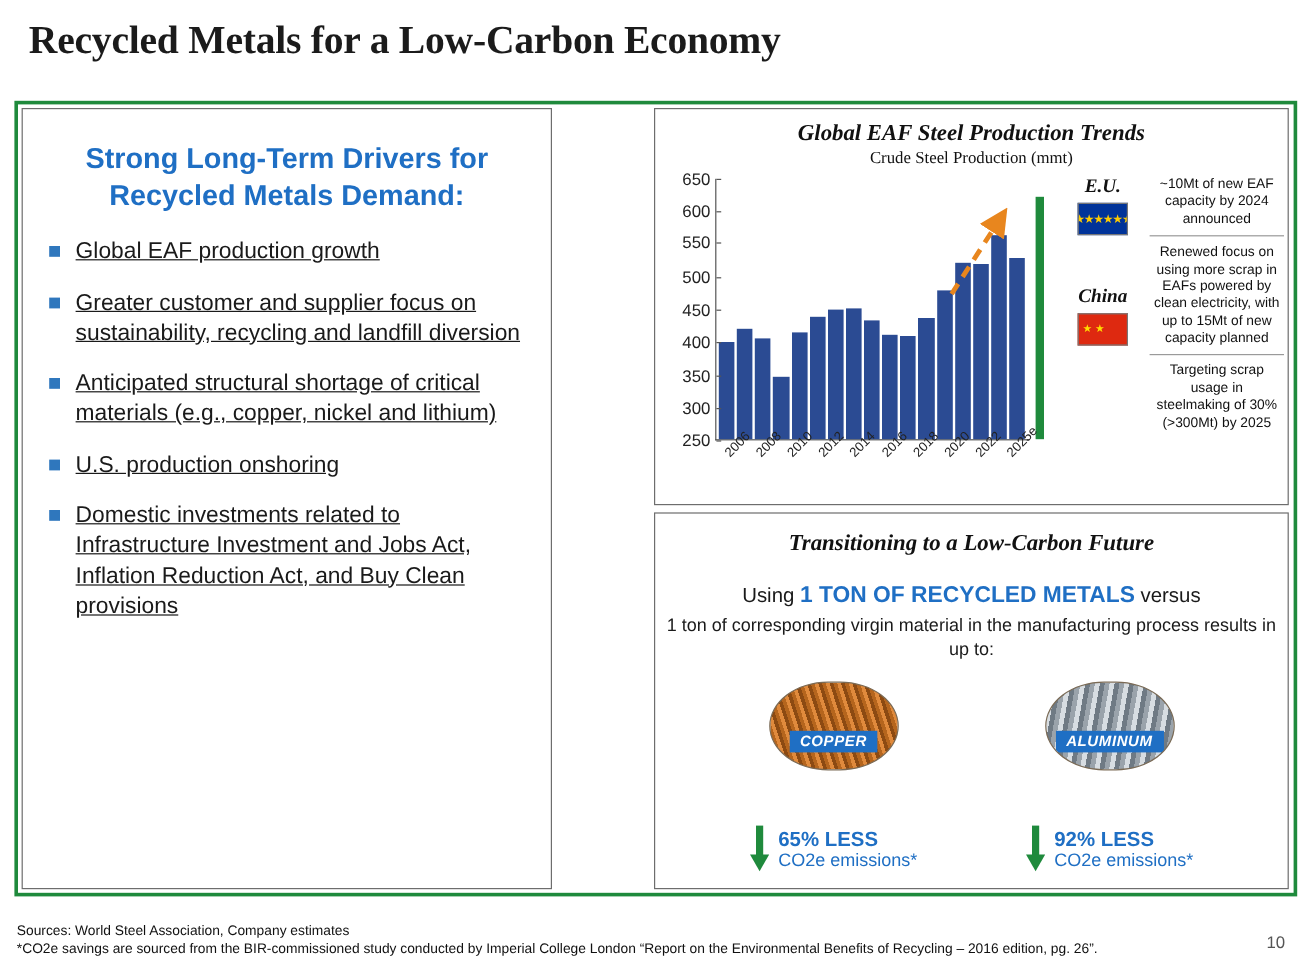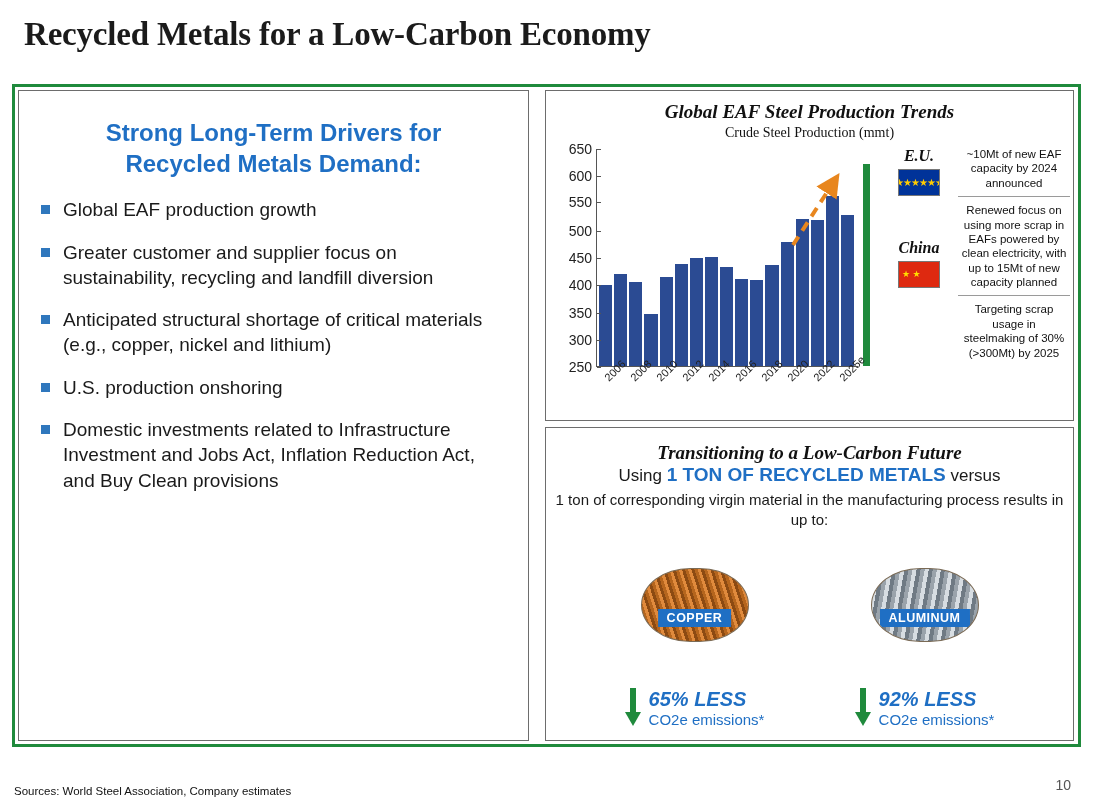--- a/index.html
+++ b/index.html
@@ -80,21 +80,21 @@
     left: 12px; top: 84px;
     width: 1069px; height: 663px;
     border: 3px solid #1f8a3c;
     box-sizing: border-box;
   }
 
   
   .left-panel {
     position: absolute;
     left: 18px; top: 90px;
-    width: 511px; height: 651px;
+    width: 442px; height: 651px;
     border: 1.5px solid #6d6d6d;
     box-sizing: border-box;
     background: #ffffff;
     padding: 18px 18px 10px 18px;
   }
   .left-heading {
     color: #1f6fc4;
     font-size: 24px;
     font-weight: bold;
     text-align: center;
@@ -106,20 +106,21 @@
     margin: 0;
     padding: 0;
   }
   ul.bullets li {
     position: relative;
     padding-left: 26px;
     margin-bottom: 17px;
     font-size: 19px;
     line-height: 1.33;
     color: #1a1a1a;
+    text-decoration: underline;
   }
   ul.bullets li::before {
     content: "";
     position: absolute;
     left: 4px; top: 8px;
     width: 9px; height: 9px;
     background: #2f77bd;
   }
 
   
@@ -296,21 +297,21 @@
     text-align: center;
     font-family: "Liberation Serif", serif;
     font-size: 19px;
     font-weight: bold;
     font-style: italic;
     color: #111;
     margin-top: 14px;
   }
   .rb-line1 {
     text-align: center;
-    margin-top: 0;
+    margin-top: 22px;
     font-size: 17px;
     color: #1a1a1a;
   }
   .rb-line1 .hl {
     color: #1f6fc4;
     font-weight: bold;
     font-size: 19px;
   }
   .rb-line2 {
     text-align: center;
@@ -332,20 +333,21 @@
     text-align: center;
     position: relative;
   }
   .metal-img {
     width: 106px; height: 72px;
     margin: 0 auto;
     border-radius: 50% / 55%;
     position: relative;
     overflow: hidden;
     border: 1px solid #7a6a55;
+    font-style: italic;
   }
   .copper-img {
     background:
       repeating-linear-gradient(72deg, #b5651d 0 3px, #e08a3c 3px 6px, #8c4a12 6px 9px);
   }
   .alum-img {
     background:
       repeating-linear-gradient(100deg, #9aa3ab 0 4px, #d7dde2 4px 8px, #6f7a84 8px 12px);
   }
   .metal-tag {
@@ -384,24 +386,23 @@
     width: 0; height: 0;
     border-left: 8px solid transparent;
     border-right: 8px solid transparent;
     border-top: 14px solid #1f8a3c;
   }
   .result-text {
     text-align: left;
     color: #1f6fc4;
   }
   .result-pct {
-    font-size: 20px;
+    font-size: 17px;
     font-weight: bold;
     line-height: 1.15;
-    font-style: italic;
   }
   .result-sub {
     font-size: 15px;
     line-height: 1.15;
   }
 
   
   .footer {
     position: absolute;
     left: 14px; bottom: 8px;
@@ -556,16 +557,17 @@
             <div class="result-pct">92% LESS</div>
             <div class="result-sub">CO2e emissions*</div>
           </div>
         </div>
       </div>
     </div>
   </div>
 
   <div class="footer">
     <div>Sources: World Steel Association, Company estimates</div>
+    <div>*CO2e savings are sourced from the BIR-commissioned study conducted by Imperial College London “Report on the Environmental Benefits of Recycling – 2016 edition, pg. 26”.</div>
   </div>
   <div class="page-num">10</div>
 
 </div>
 
 </body></html>

